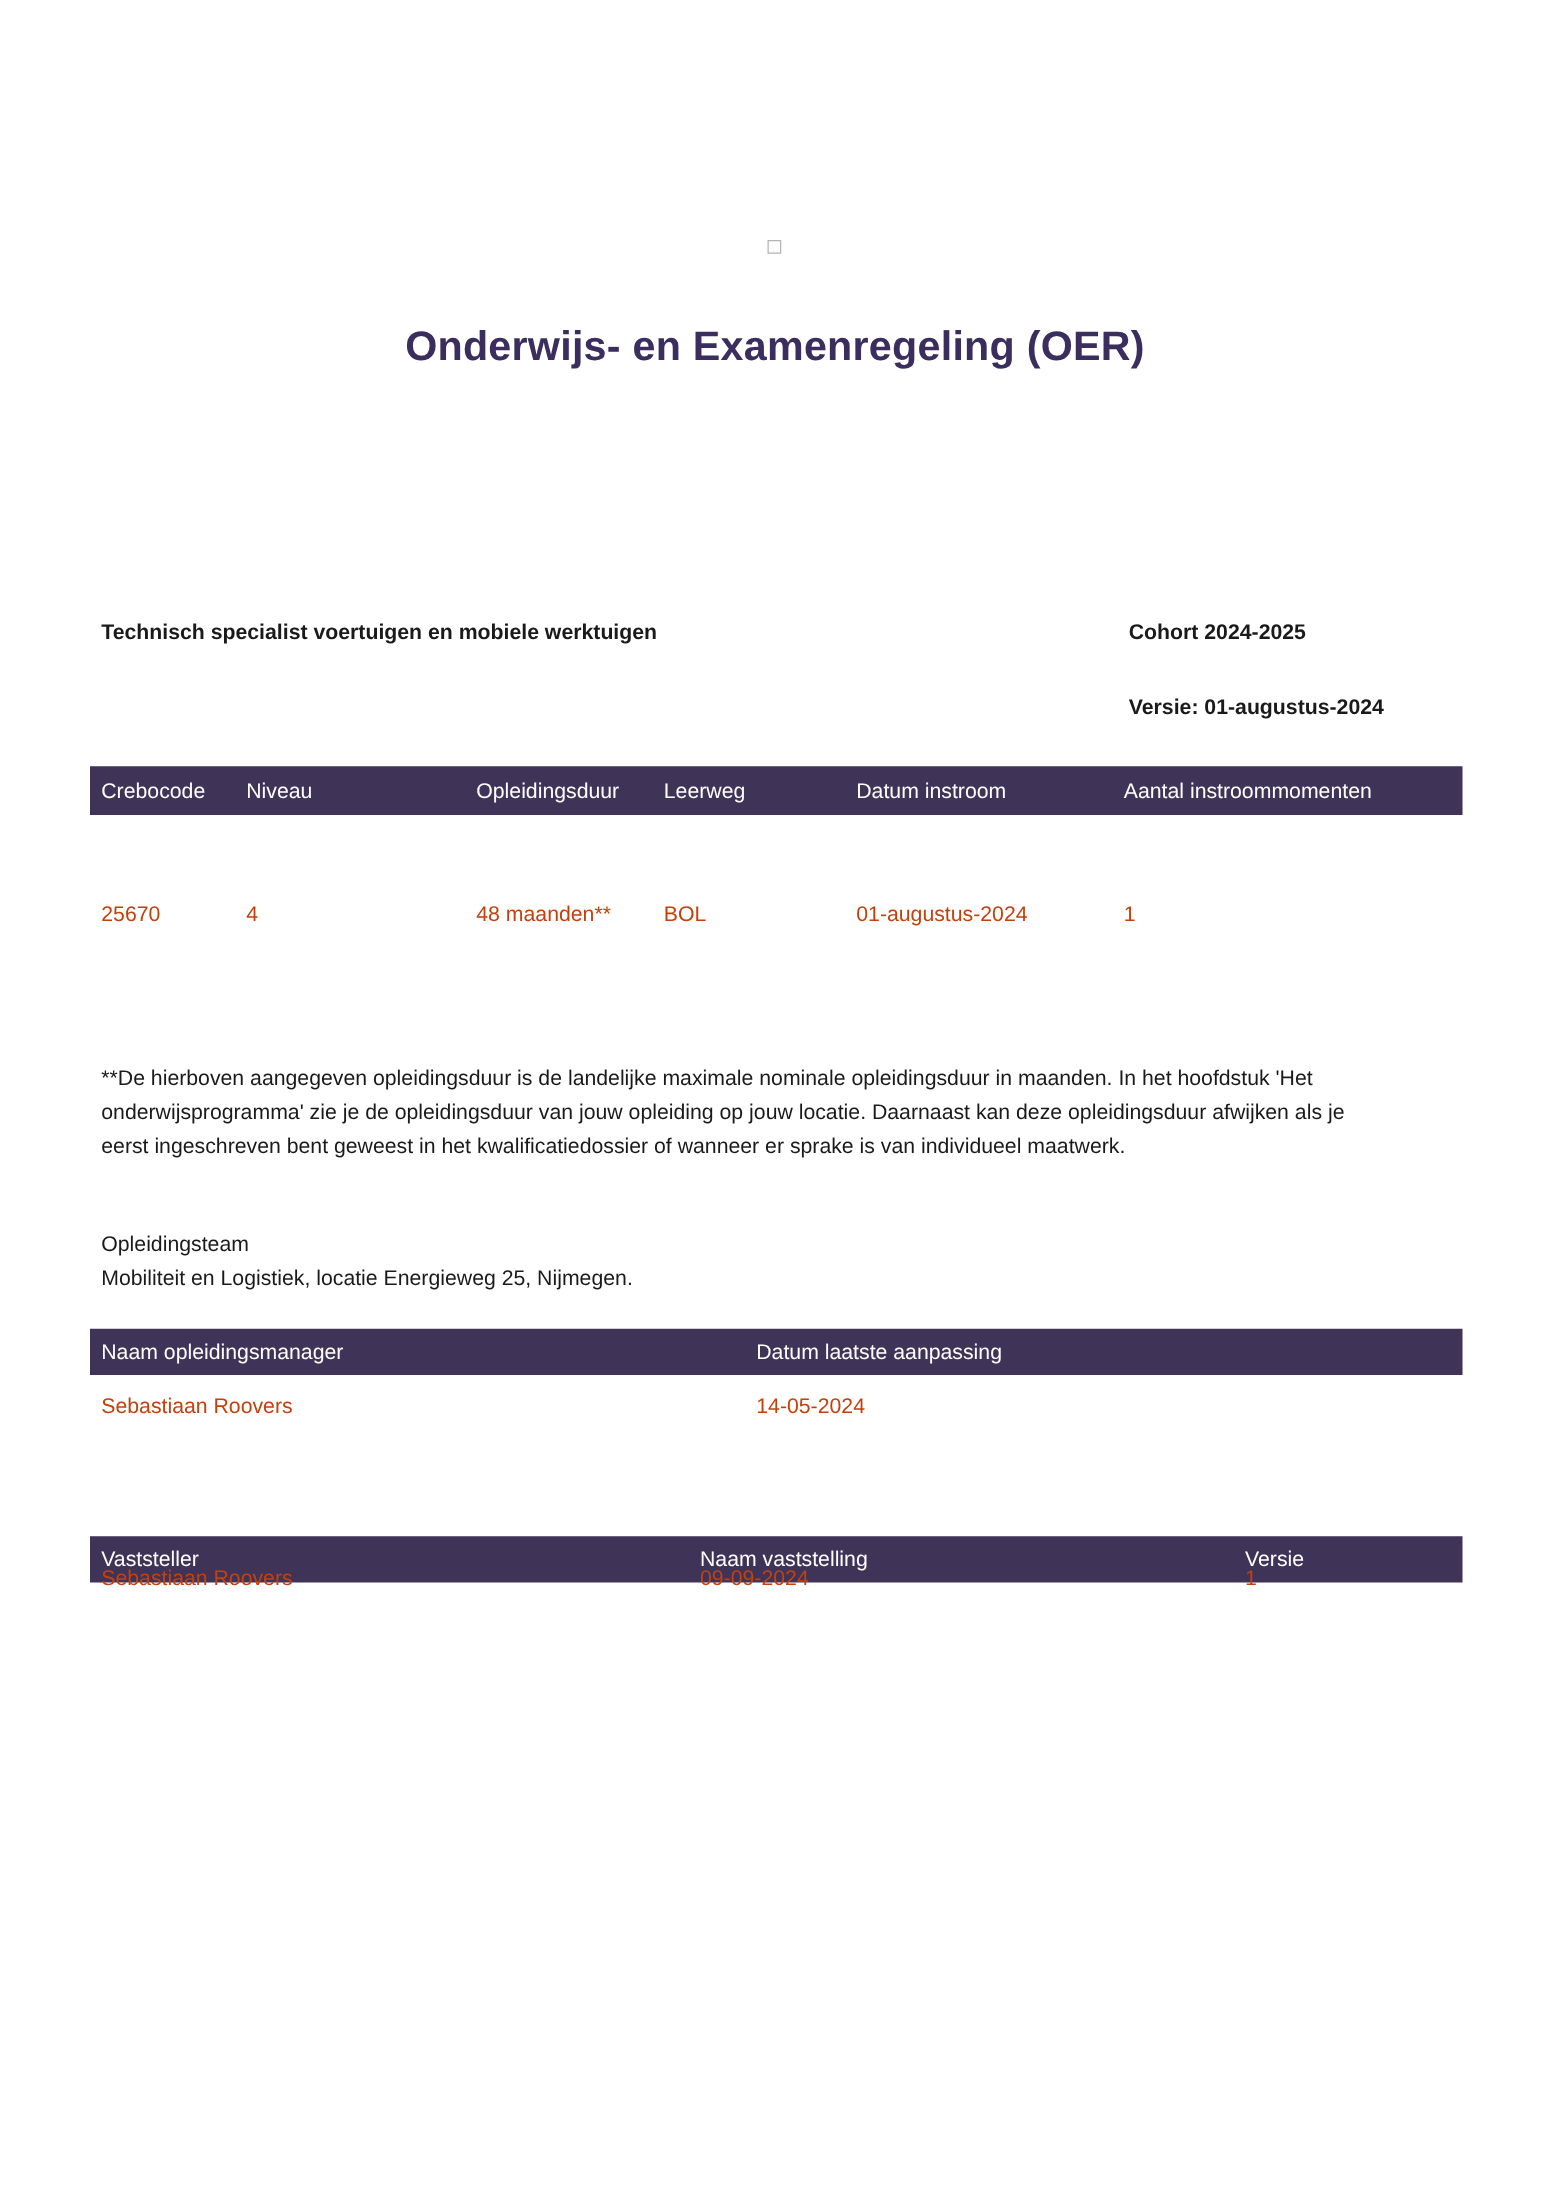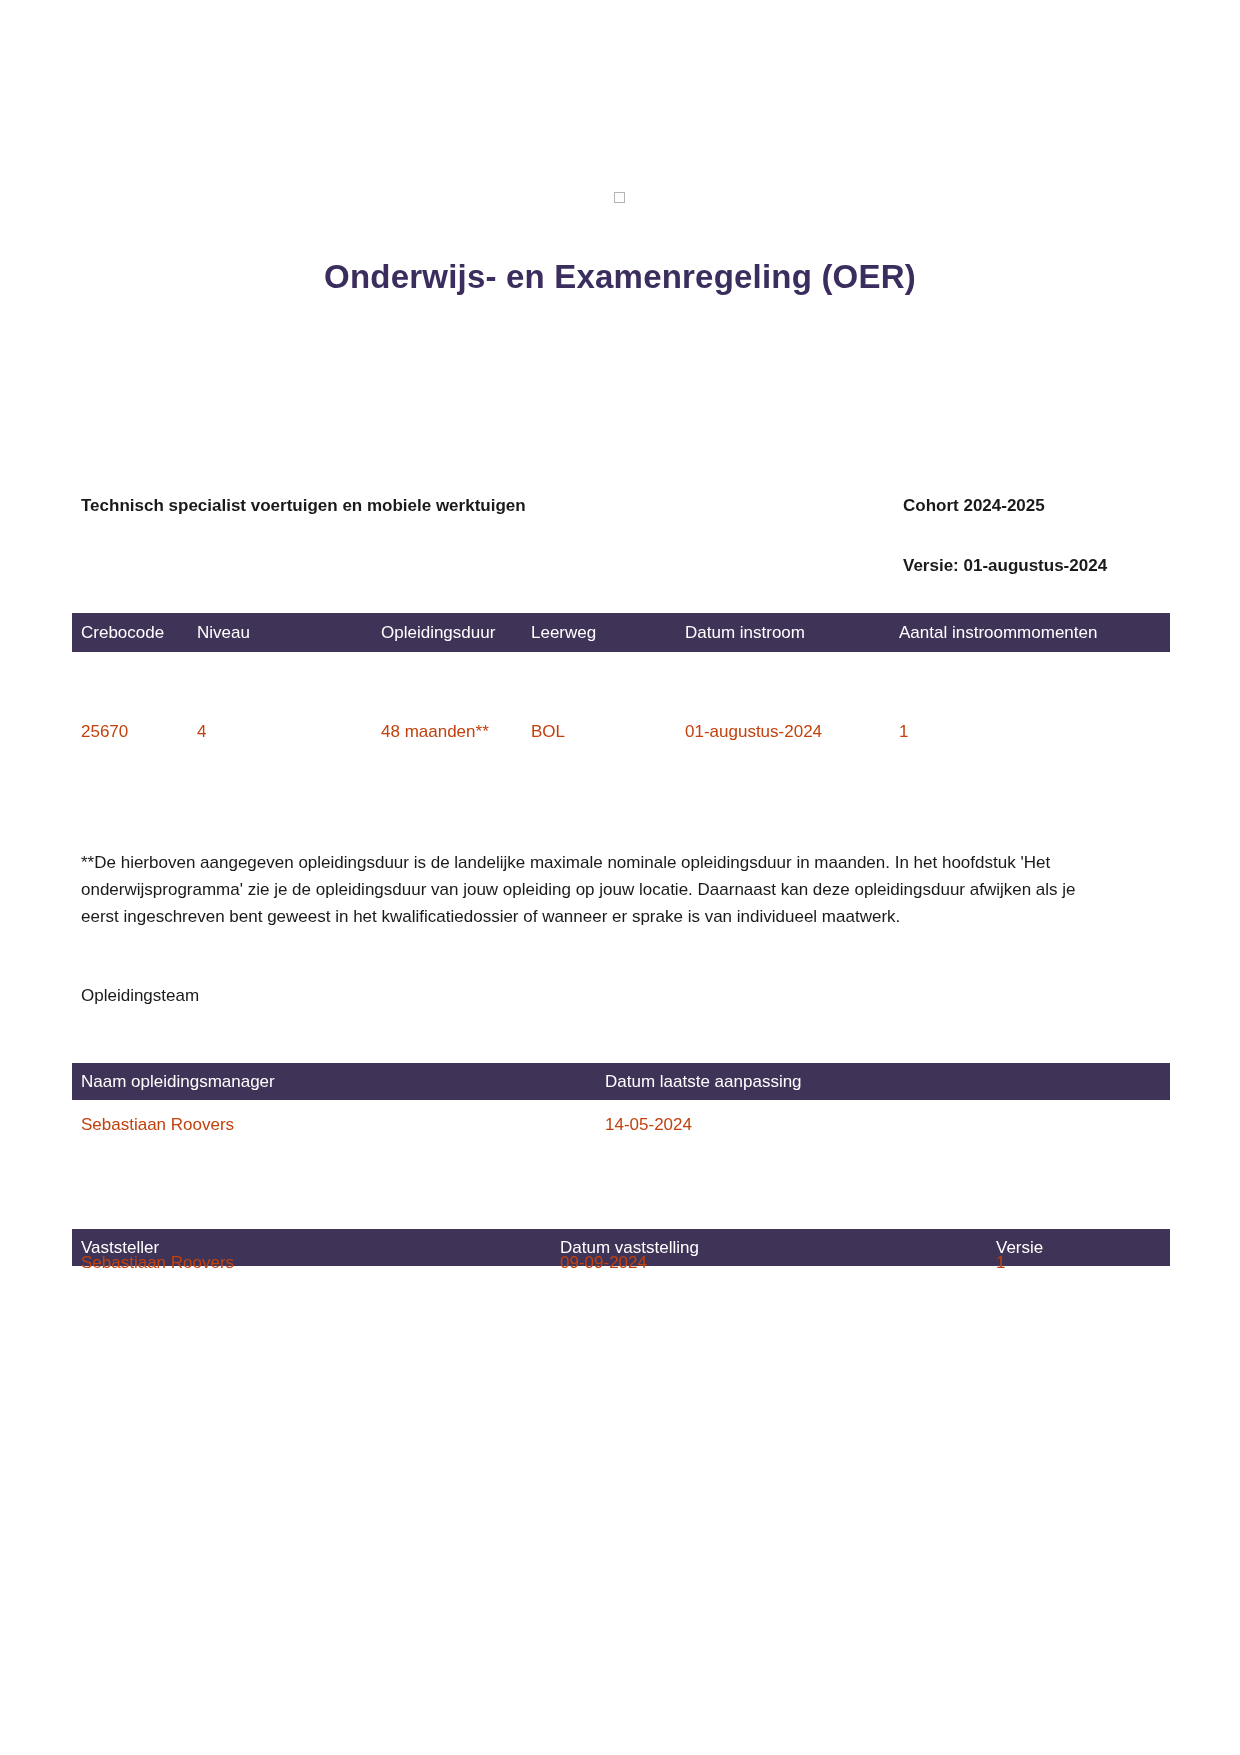--- a/index.html
+++ b/index.html
@@ -85,35 +85,36 @@
     <span class="cell c2">48 maanden**</span>
     <span class="cell c3">BOL</span>
     <span class="cell c4">01-augustus-2024</span>
     <span class="cell c5">1</span>
   </div>
 
   <p class="note">**De hierboven aangegeven opleidingsduur is de landelijke maximale nominale opleidingsduur in maanden. In het hoofdstuk 'Het onderwijsprogramma' zie je de opleidingsduur van jouw opleiding op jouw locatie. Daarnaast kan deze opleidingsduur afwijken als je eerst ingeschreven bent geweest in het kwalificatiedossier of wanneer er sprake is van individueel maatwerk.</p>
 
   <div class="team">
     <div>Opleidingsteam</div>
+    <div>Mobiliteit en Logistiek, locatie Energieweg 25, Nijmegen.</div>
   </div>
 
   <div class="band t2">
     <span class="cell c0">Naam opleidingsmanager</span>
     <span class="cell c1">Datum laatste aanpassing</span>
   </div>
 
   <div class="trow t2">
     <span class="cell c0">Sebastiaan Roovers</span>
     <span class="cell c1">14-05-2024</span>
   </div>
 
   <div class="band t3">
     <span class="cell c0">Vaststeller</span>
-    <span class="cell c1">Datum vaststelling</span>
+    <span class="cell c1">Naam vaststelling</span>
     <span class="cell c2">Versie</span>
   </div>
 
   <div class="trow t3">
     <span class="cell c0">Sebastiaan Roovers</span>
     <span class="cell c1">09-09-2024</span>
     <span class="cell c2">1</span>
   </div>
 
 </div>

